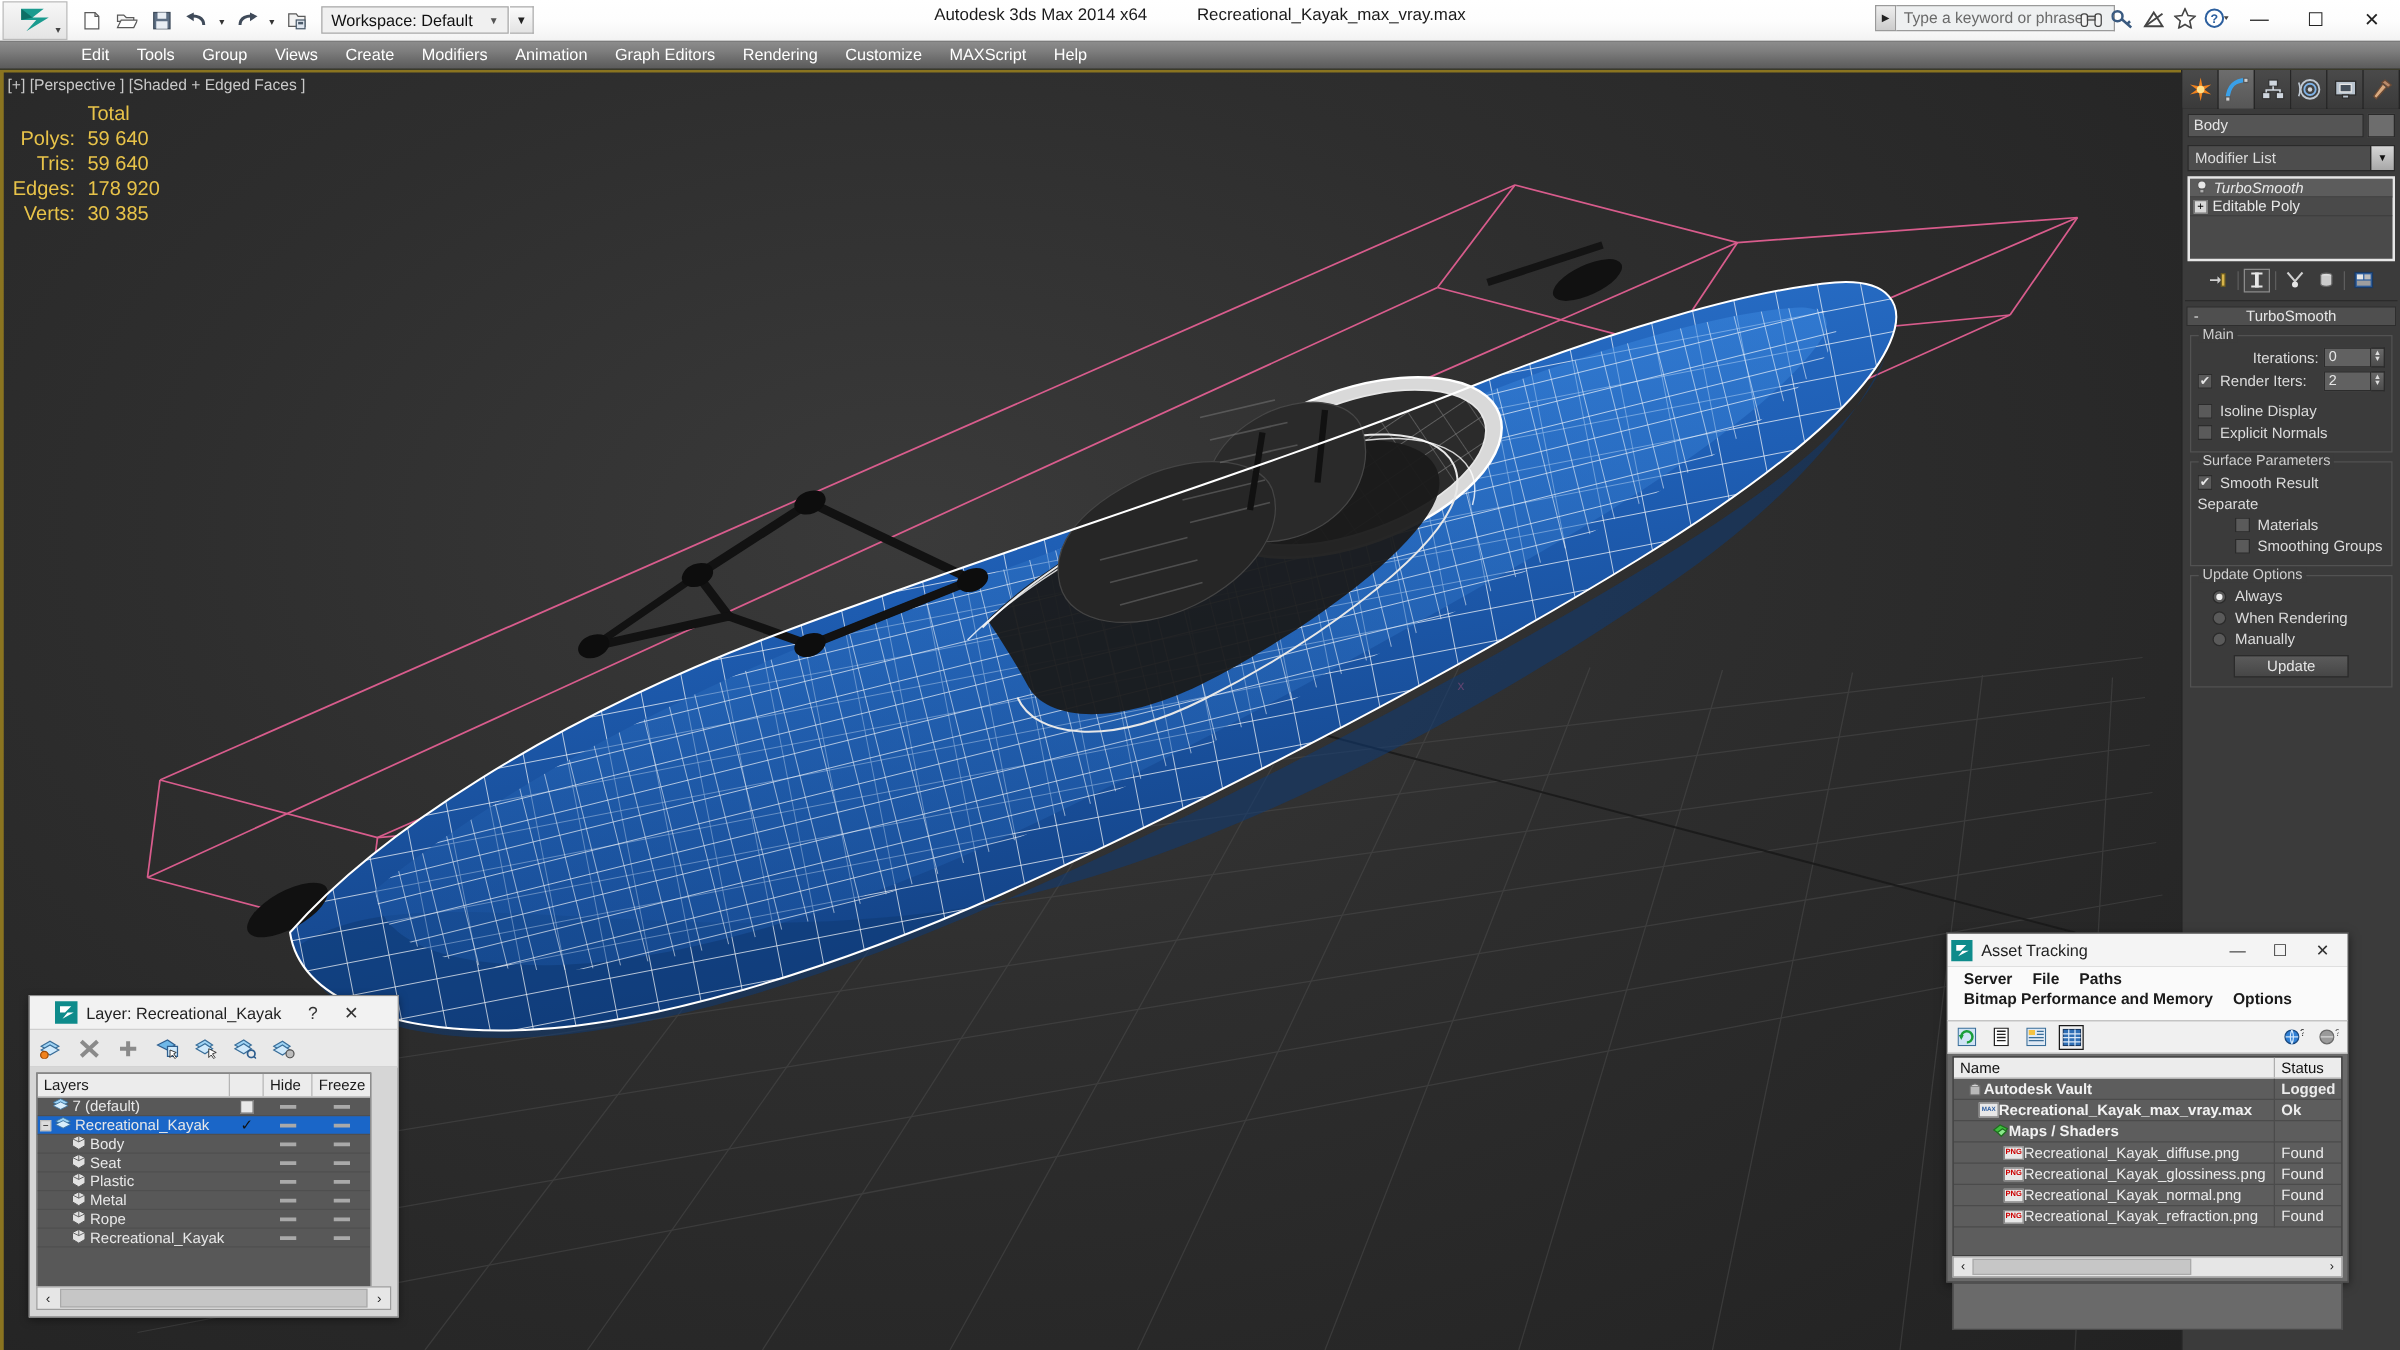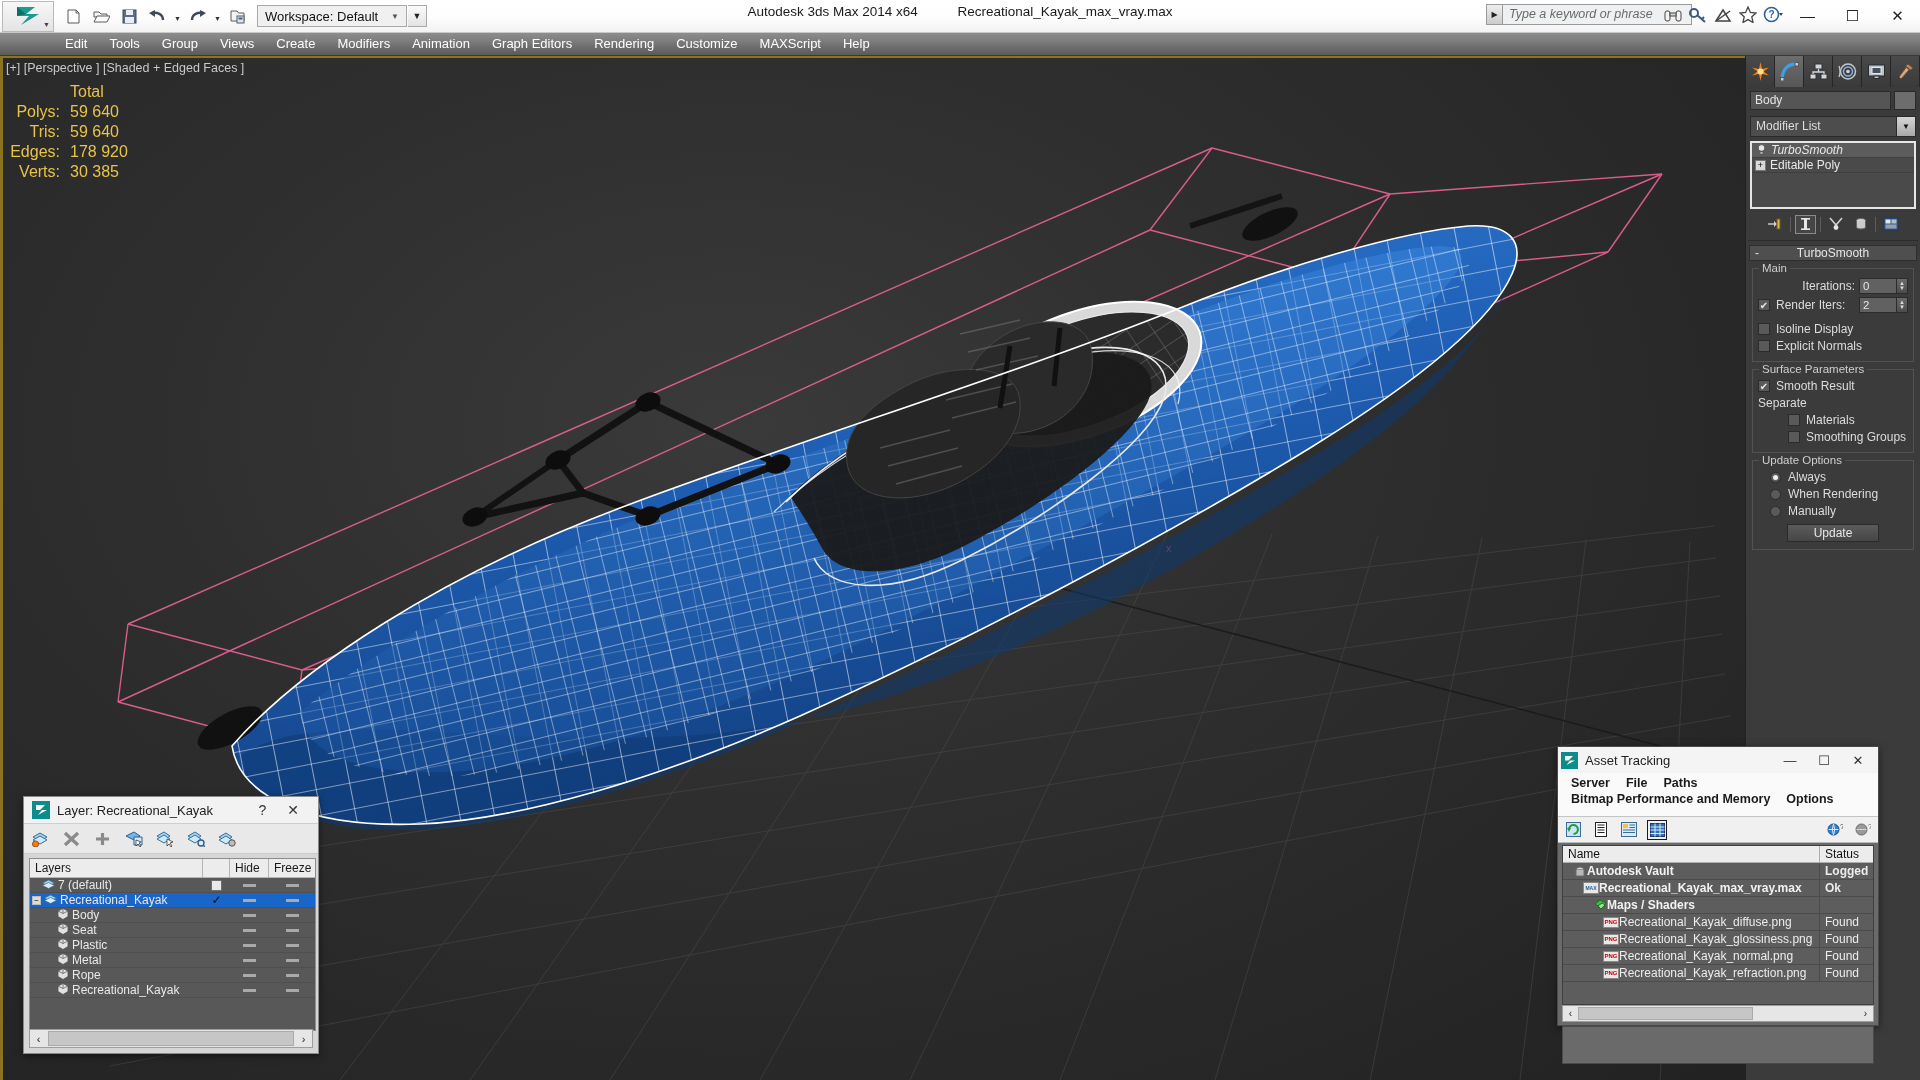--- a/index.html
+++ b/index.html
@@ -37,22 +37,22 @@
      display:flex;align-items:center;justify-content:center;font-size:9px;color:#222;cursor:pointer;}
 
   #title-center{ position:absolute; left:0; right:0; top:4px; text-align:center;
                  font-size:13.5px; color:#1a1a1a; pointer-events:none;}
   #title-center .fname{ margin-left:36px; }
 
   #infocenter{ position:absolute; right:228px; top:4px; display:flex; align-items:center; }
   #ic-arrow{ width:17px;height:21px;background:linear-gradient(to bottom,#eee,#ccc);
              border:1px solid #9a9a9a;display:flex;align-items:center;justify-content:center;
              font-size:8px;color:#222;cursor:pointer;}
-  #ic-input{ width:189px;height:21px;background:#eef0f1;border:1px solid #9a9a9a;border-left:none;
-             font-size:12.5px;font-style:italic;color:#6a6a6a;padding:0 6px;line-height:19px;cursor:text;}
+  #ic-input{ width:175px;height:21px;background:#eef0f1;border:1px solid #9a9a9a;border-left:none;
+             font-size:12.5px;color:#6a6a6a;padding:0 6px;line-height:19px;cursor:text;}
   #ic-icons{ position:absolute; right:136px; top:3px; display:flex; gap:2px; align-items:center;}
   .ic-ico{ width:23px;height:23px;display:flex;align-items:center;justify-content:center;cursor:pointer;}
   #win-ctl{ position:absolute; right:0; top:0; display:flex; height:31px; }
   .wbtn{ width:45px;height:31px;display:flex;align-items:center;justify-content:center;
          font-size:15px;color:#222;cursor:pointer;}
 
   
   #menubar{
     position:absolute;top:33px;left:0;width:1920px;height:23px;
     background:linear-gradient(to bottom,#8d8d8d 0%,#7e7e7e 35%,#6a6a6a 70%,#5a5a5a 100%);
@@ -144,31 +144,31 @@
                border:1px solid #2b2b2b; color:#e6e6e6; font-size:12px;
                display:flex;align-items:center;justify-content:center;cursor:pointer;}
 
   
   #layer-dlg{
     position:absolute; left:23px; top:796px; width:296px; height:258px;
     background:#d6d6d6; border:1px solid #8a8a8a;
     box-shadow:0 2px 7px rgba(0,0,0,.5);
   }
   #layer-title{ height:27px; background:#f2f2f2; display:flex; align-items:center;
-                padding:0 8px; border-bottom:1px solid #cfcfcf;}
+                padding:0 20px; border-bottom:1px solid #cfcfcf;}
   #layer-title .ico{ width:18px;height:18px;background:#0e8b8b;margin-right:7px;
                      display:flex;align-items:center;justify-content:center;
                      color:#fff;font-size:11px;font-weight:bold;}
   #layer-title .txt{ font-size:13px;color:#222; }
   #layer-title .q{ margin-left:auto; font-size:14px; color:#333; padding:0 10px; cursor:pointer;}
   #layer-title .x{ font-size:14px; color:#333; padding:0 11px; cursor:pointer;}
   #layer-toolbar{ height:30px; background:#e9e9e9; display:flex; align-items:center;
                   padding-left:7px; gap:12px; border-bottom:1px solid #cbcbcb;}
   .ltool{ width:19px;height:19px;display:flex;align-items:center;justify-content:center;cursor:pointer;}
-  #layer-list{ margin:4px 2px 0 5px; background:#585858; border:1px solid #8d8d8d; height:173px;
+  #layer-list{ margin:4px 21px 0 5px; background:#585858; border:1px solid #8d8d8d; height:173px;
                position:relative; overflow:hidden;}
   #layer-hdr{ display:flex; height:19px; background:#ececec; border-bottom:1px solid #b5b5b5;}
   #layer-hdr .c{ font-size:12px;color:#1a1a1a; display:flex;align-items:center;padding-left:5px;
                  border-right:1px solid #b5b5b5; }
   .lrow{ display:flex; height:15px; align-items:center; font-size:12px; color:#e8e8e8;
          border-bottom:1px solid #4f4f4f; cursor:pointer;}
   .lrow.sel{ background:#1a66c8; }
   .lname{ flex:1; display:flex; align-items:center; gap:3px; padding-left:4px; overflow:hidden;
           white-space:nowrap;}
   .lexp{ width:9px;height:9px;border:1px solid #bdbdbd;background:#dcdcdc;color:#000;

